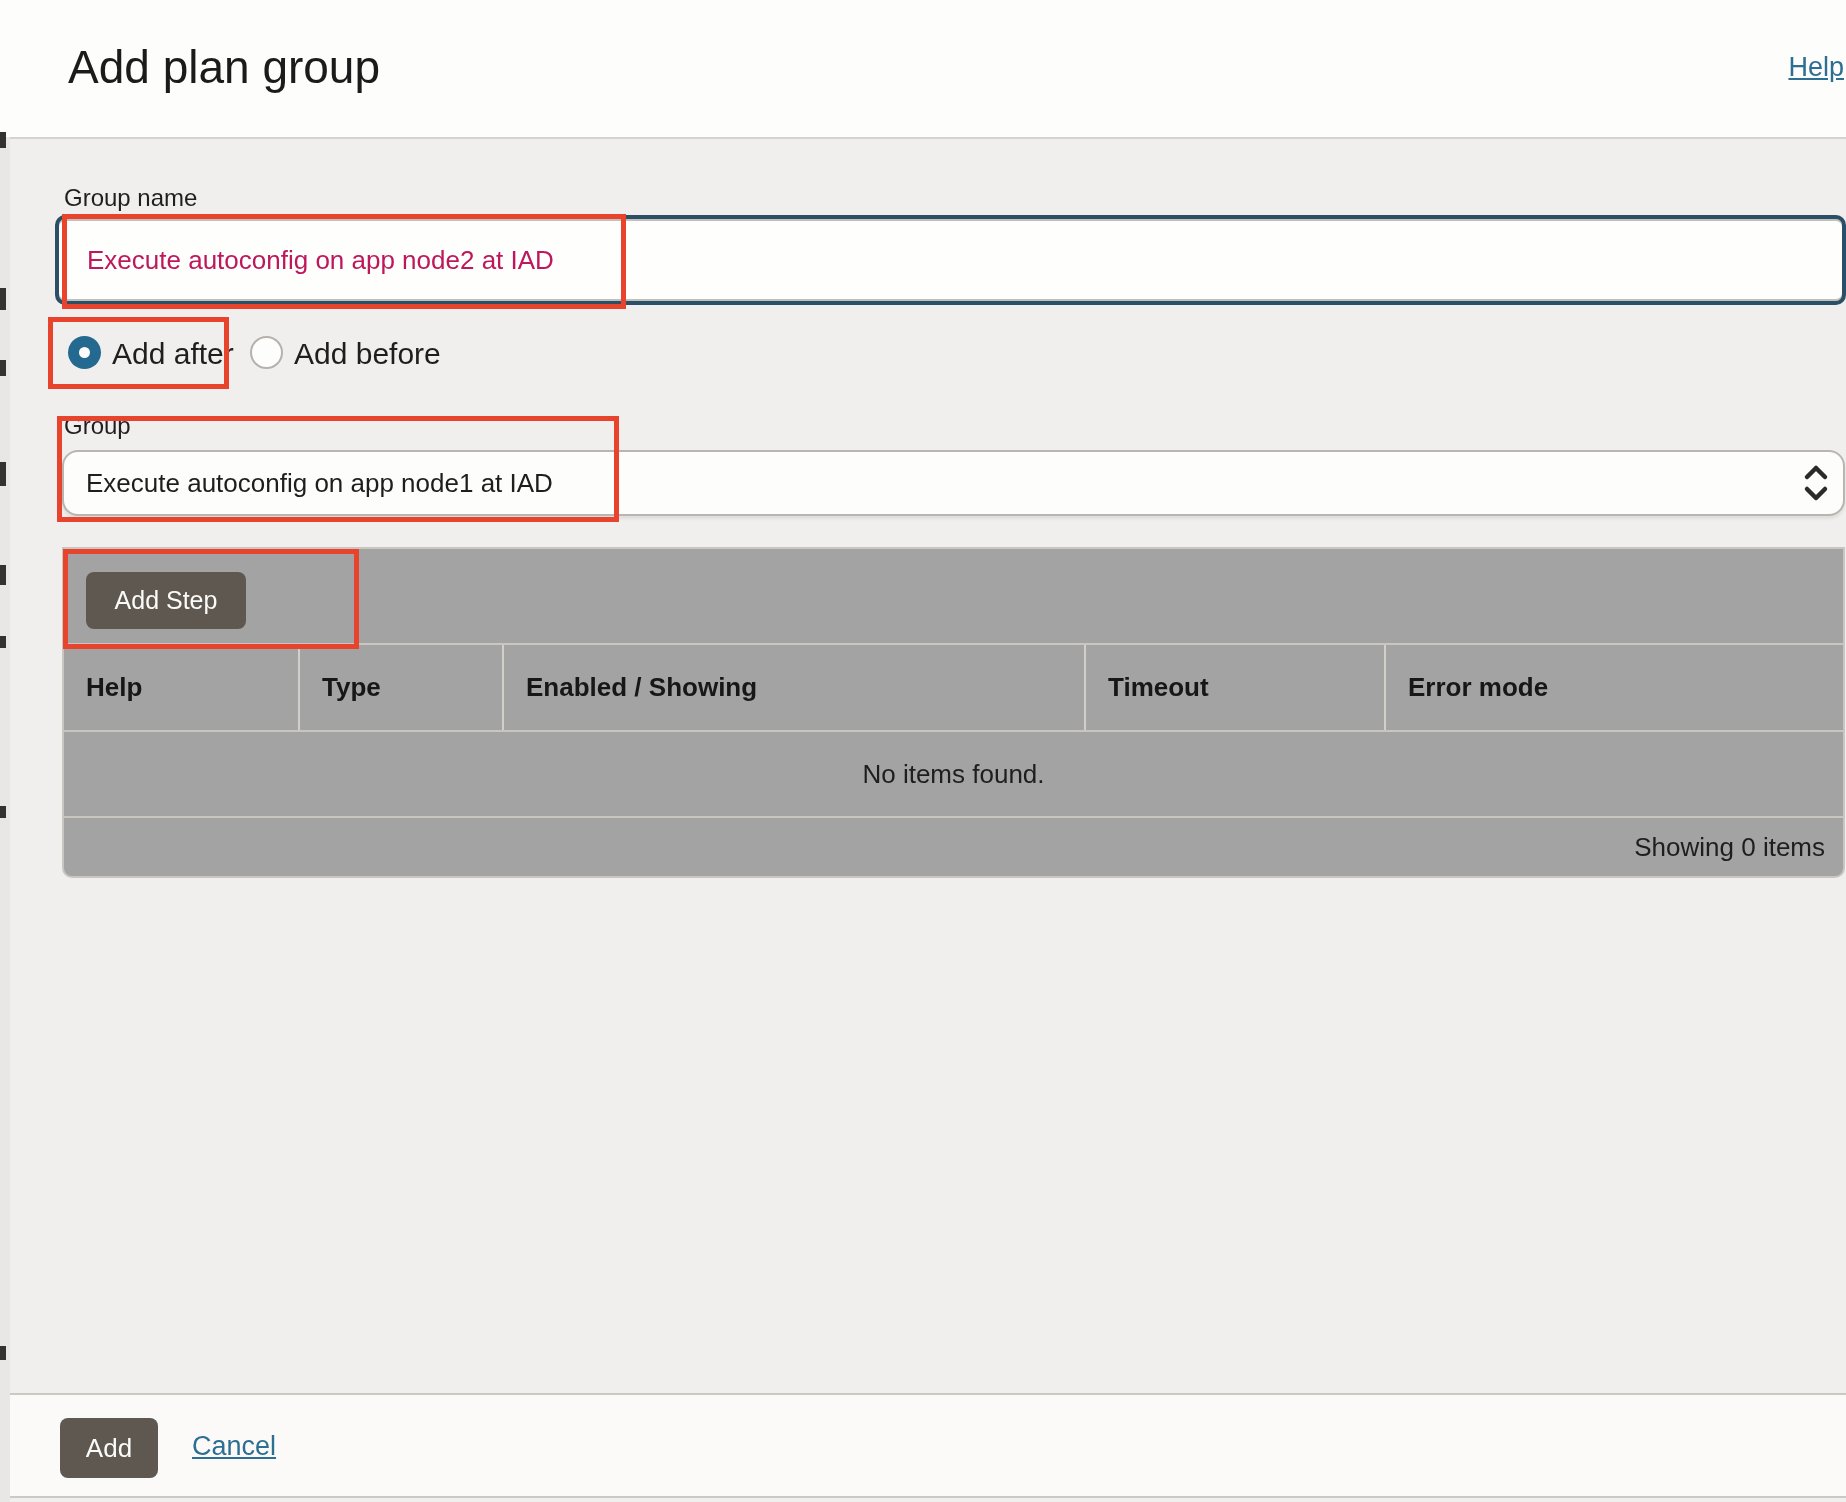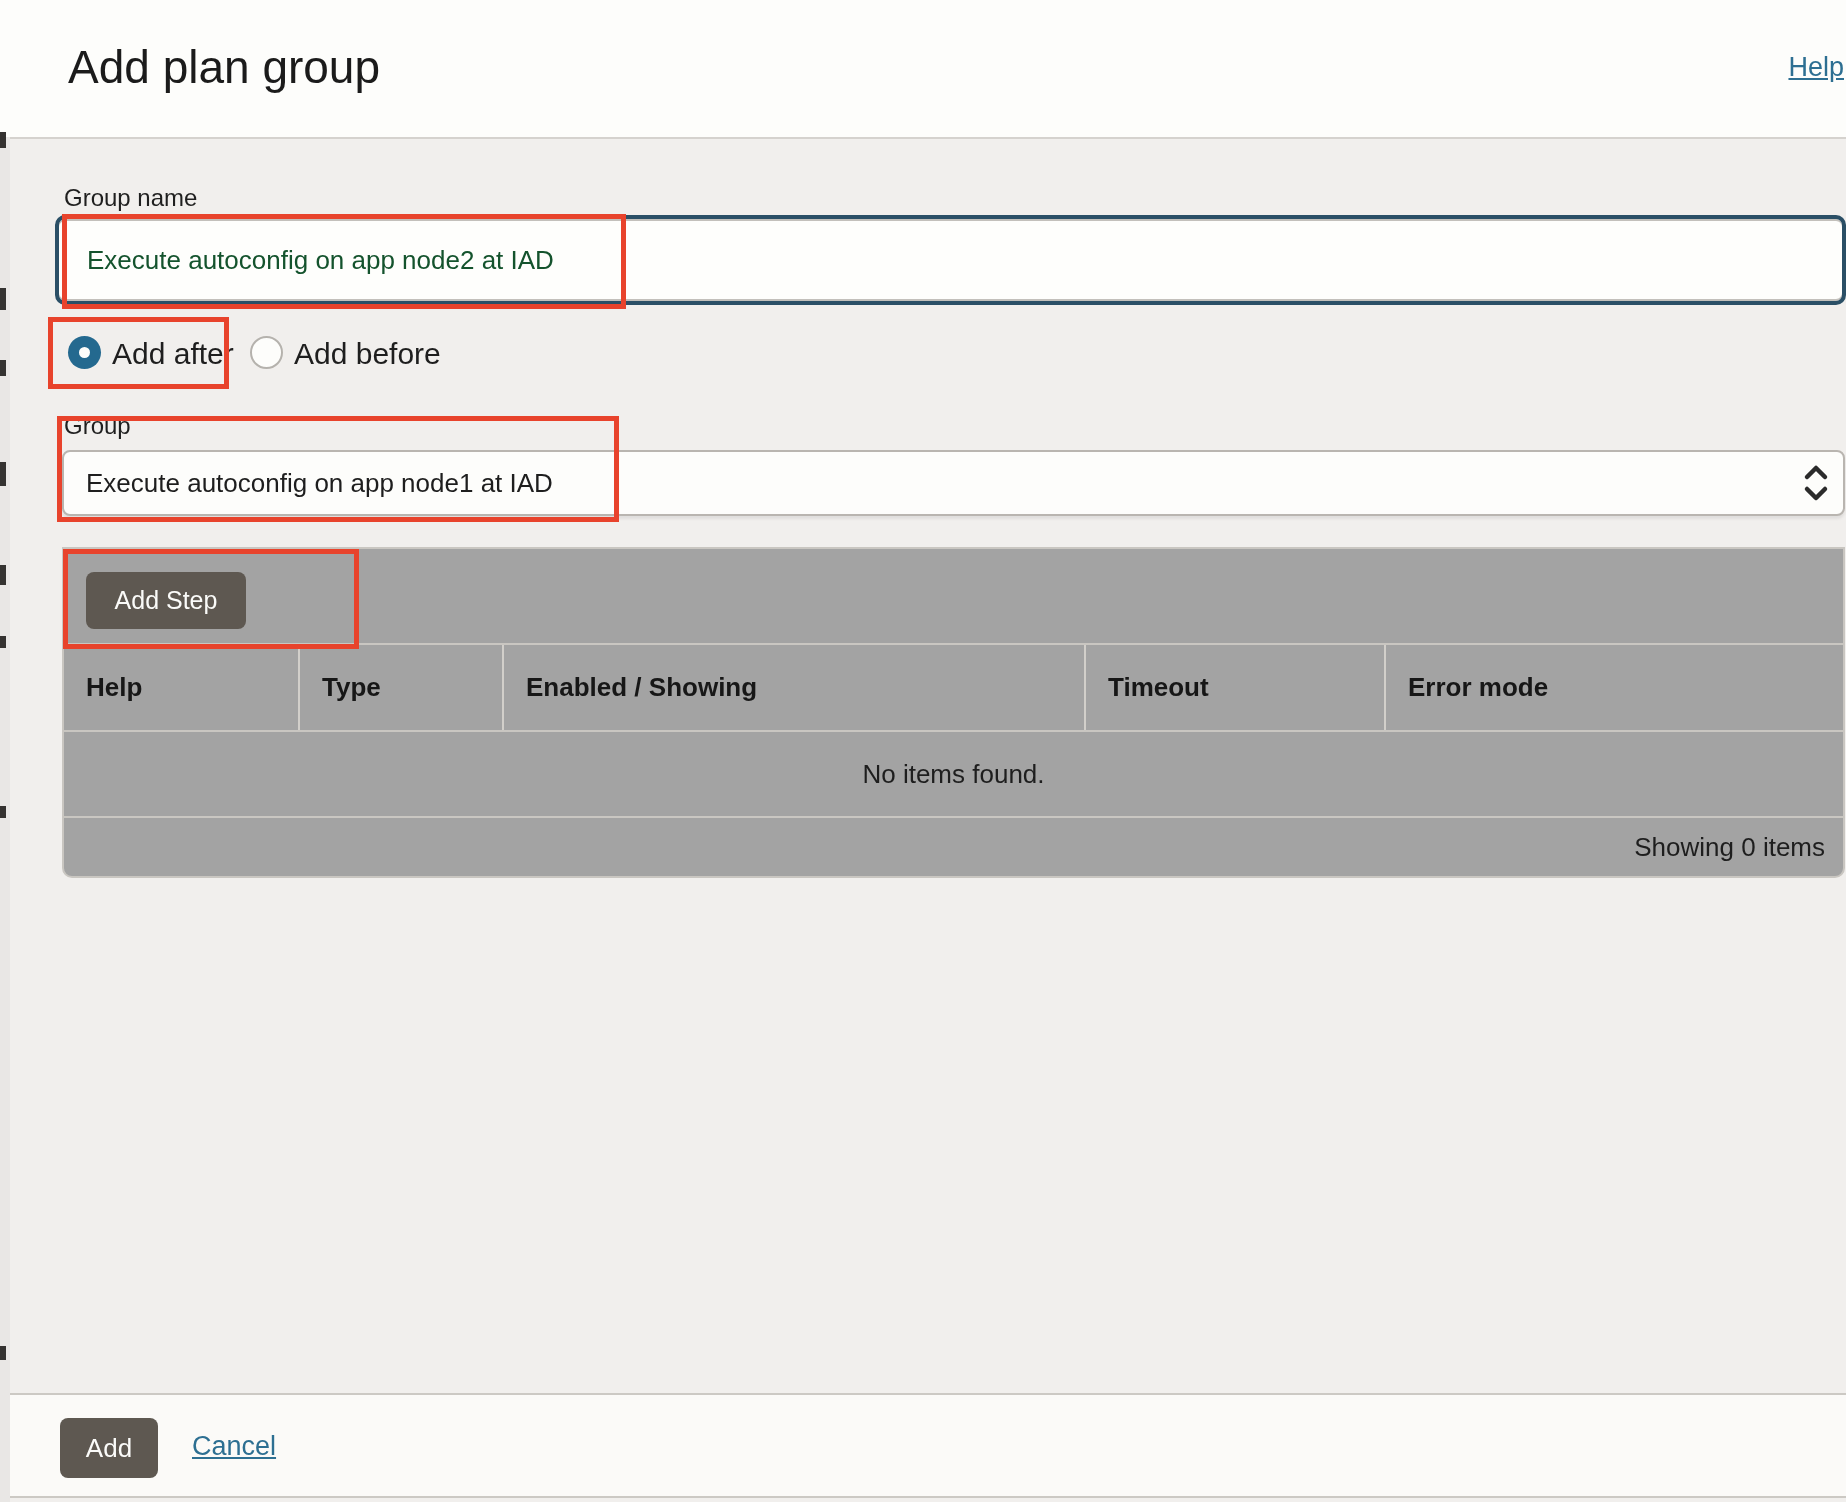--- a/index.html
+++ b/index.html
@@ -56,21 +56,21 @@
 
   .field-label { position: absolute; font-size: 24px; color: #1f1f1f; }
   .lbl-group-name { left: 64px; top: 184px; }
   .lbl-group      { left: 64px; top: 412px; }
 
   .group-name-input {
     position: absolute; left: 55px; top: 215px; width: 1791px; height: 90px;
     border: 4px solid #2b4f66; border-radius: 10px;
     background: #fefefc;
     box-shadow: inset 0 2px 0 0 #c3c0bb, inset 0 -2px 0 0 #c3c0bb;
-    padding: 0 0 0 28px; font-size: 26px; color: #14532d;
+    padding: 0 0 0 28px; font-size: 26px; color: #be185d;
     font-family: "Liberation Sans", "DejaVu Sans", sans-serif;
     outline: none; display: block;
   }
 
   
   .radio-row { position: absolute; left: 0; top: 336px; width: 100%; height: 33px; }
   .radio-option { position: absolute; height: 33px; cursor: pointer; }
   .radio-add-after { left: 68px; }
   .radio-add-before { left: 250px; }
   .radio-circle {
@@ -80,21 +80,21 @@
   .radio-circle.checked::after {
     content: ""; position: absolute; left: 11px; top: 11px; width: 11px; height: 11px;
     border-radius: 50%; background: #fdfdfb;
   }
   .radio-circle.unchecked { background: #fdfdfb; border: 2px solid #b5b2ad; }
   .radio-label { position: absolute; left: 44px; top: 1px; font-size: 30px; color: #1e1e1e; white-space: nowrap; line-height: 33px; height: 33px; }
 
   
   .group-select {
     position: absolute; left: 62px; top: 450px; width: 1783px; height: 66px;
-    background: #fdfdfb; border: 2px solid #b9b5b0; border-radius: 8px;
+    background: #fdfdfb; border: 2px solid #b9b5b0; border-radius: 16px;
     box-shadow: 0 3px 3px rgba(0,0,0,0.07);
     cursor: pointer;
   }
   .group-select .select-value {
     position: absolute; left: 22px; top: 0; line-height: 62px; font-size: 26px; color: #1e1e1e; white-space: nowrap;
   }
   .select-chevrons { position: absolute; right: 14px; top: 11px; width: 26px; height: 40px; }
 
   
   .table-panel {

